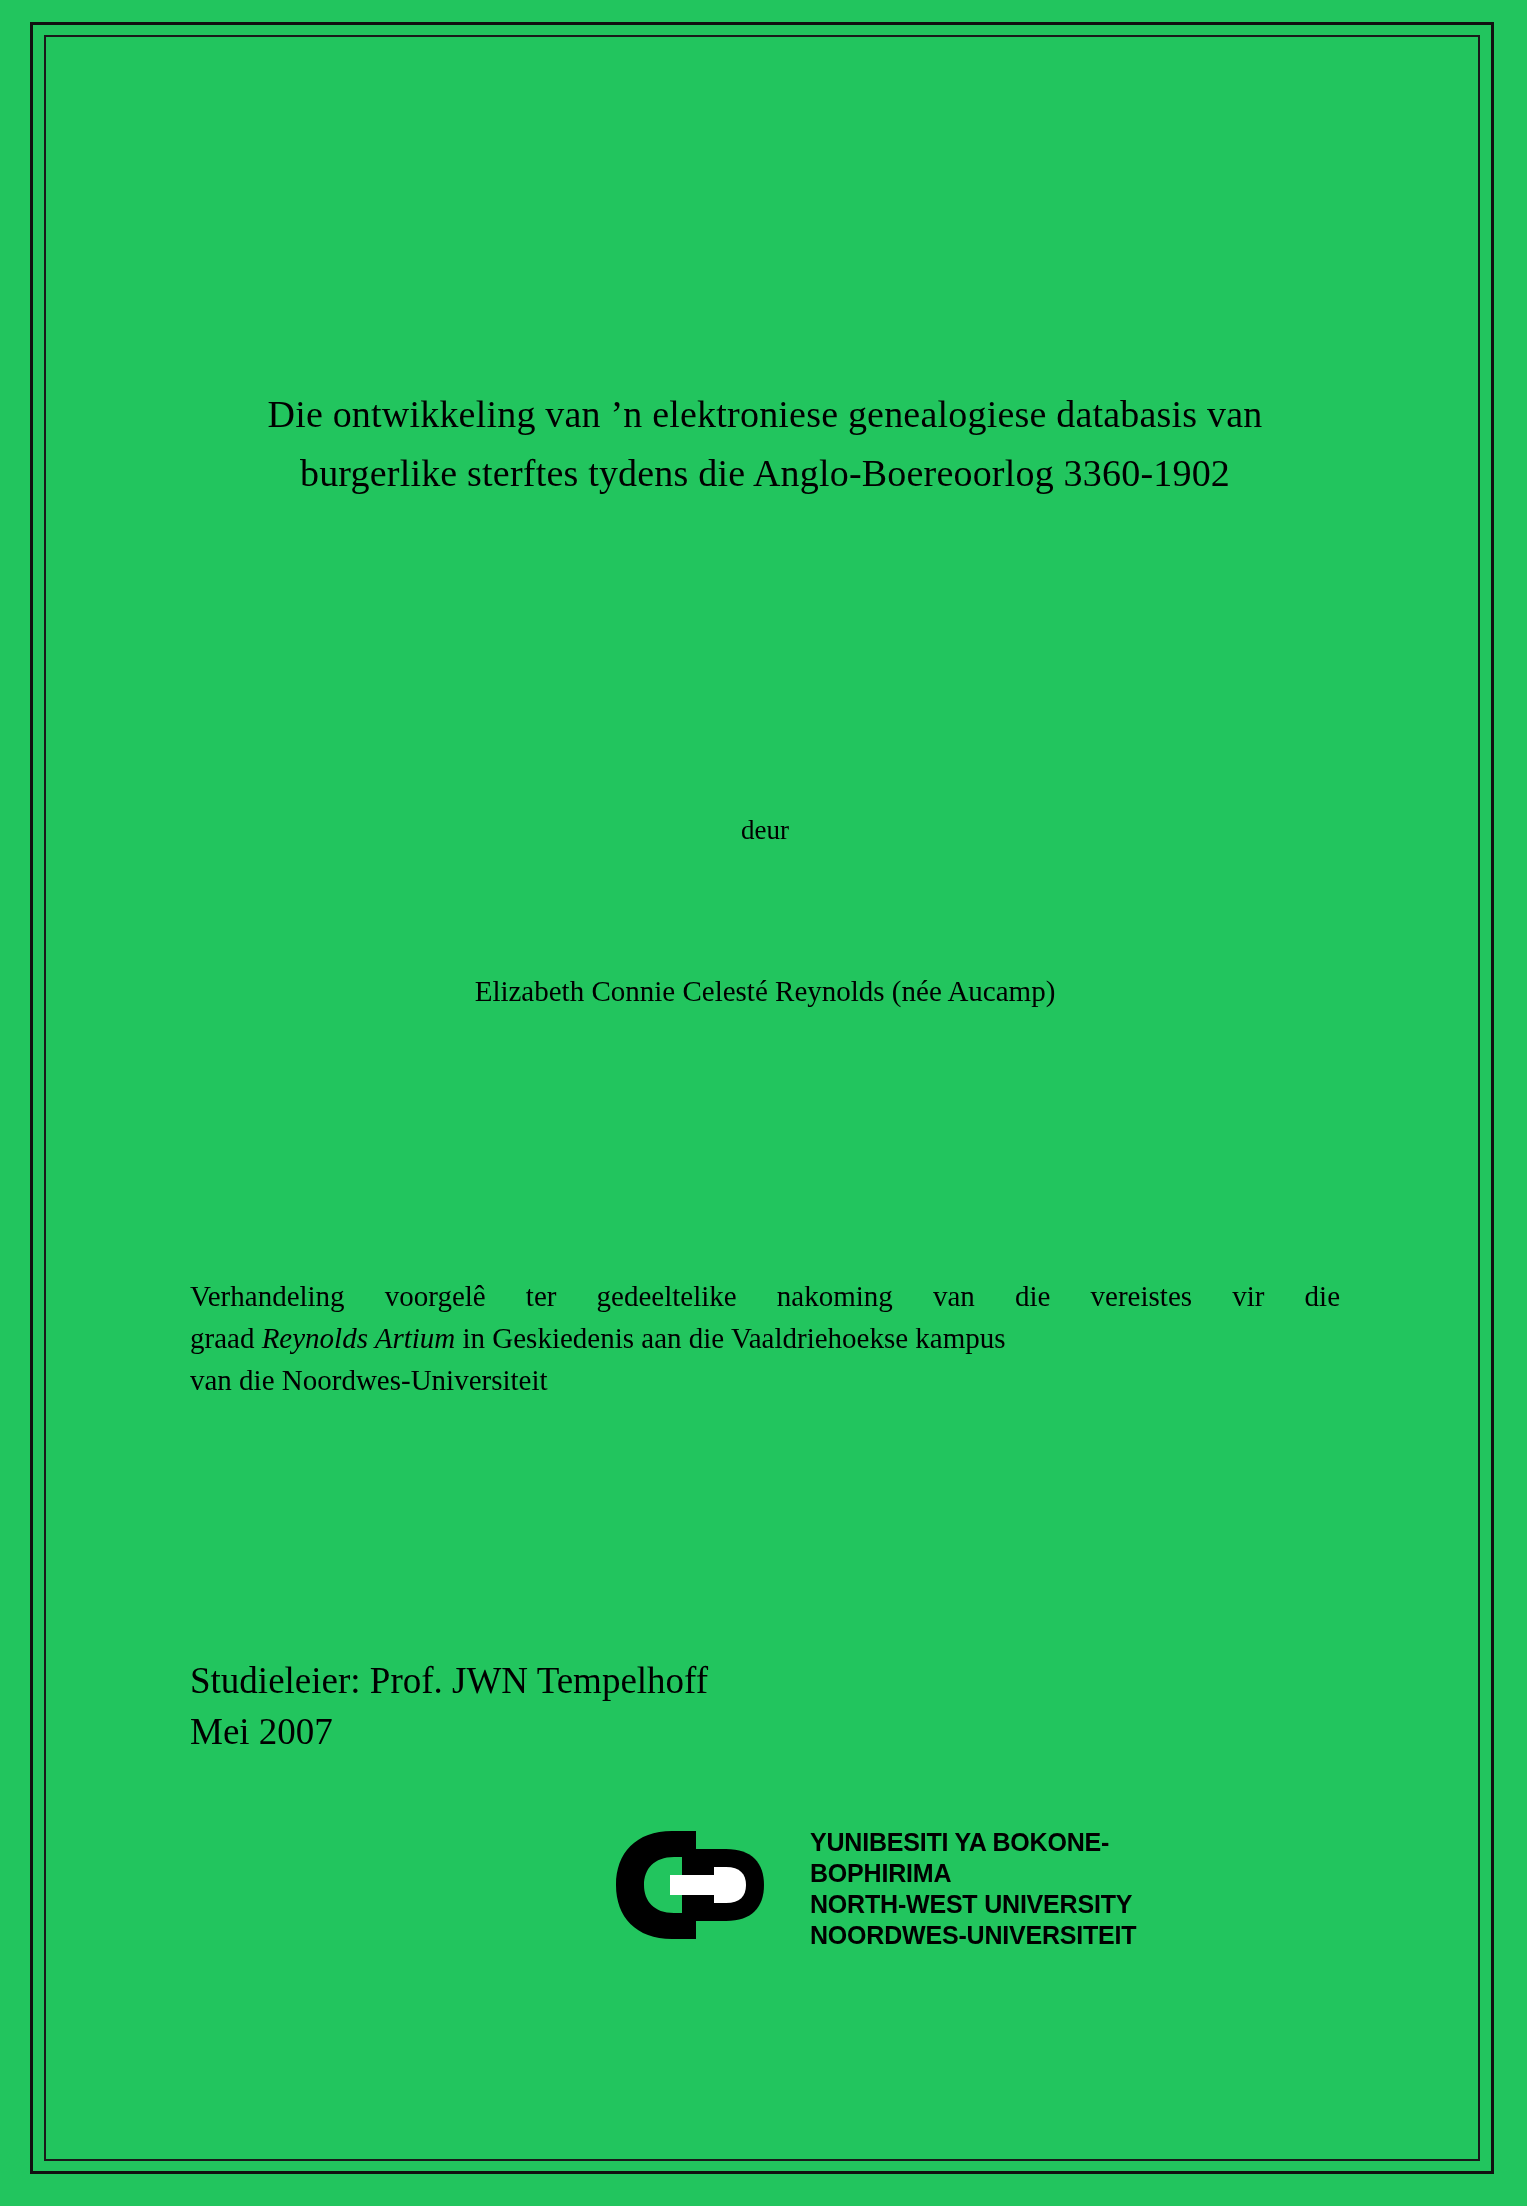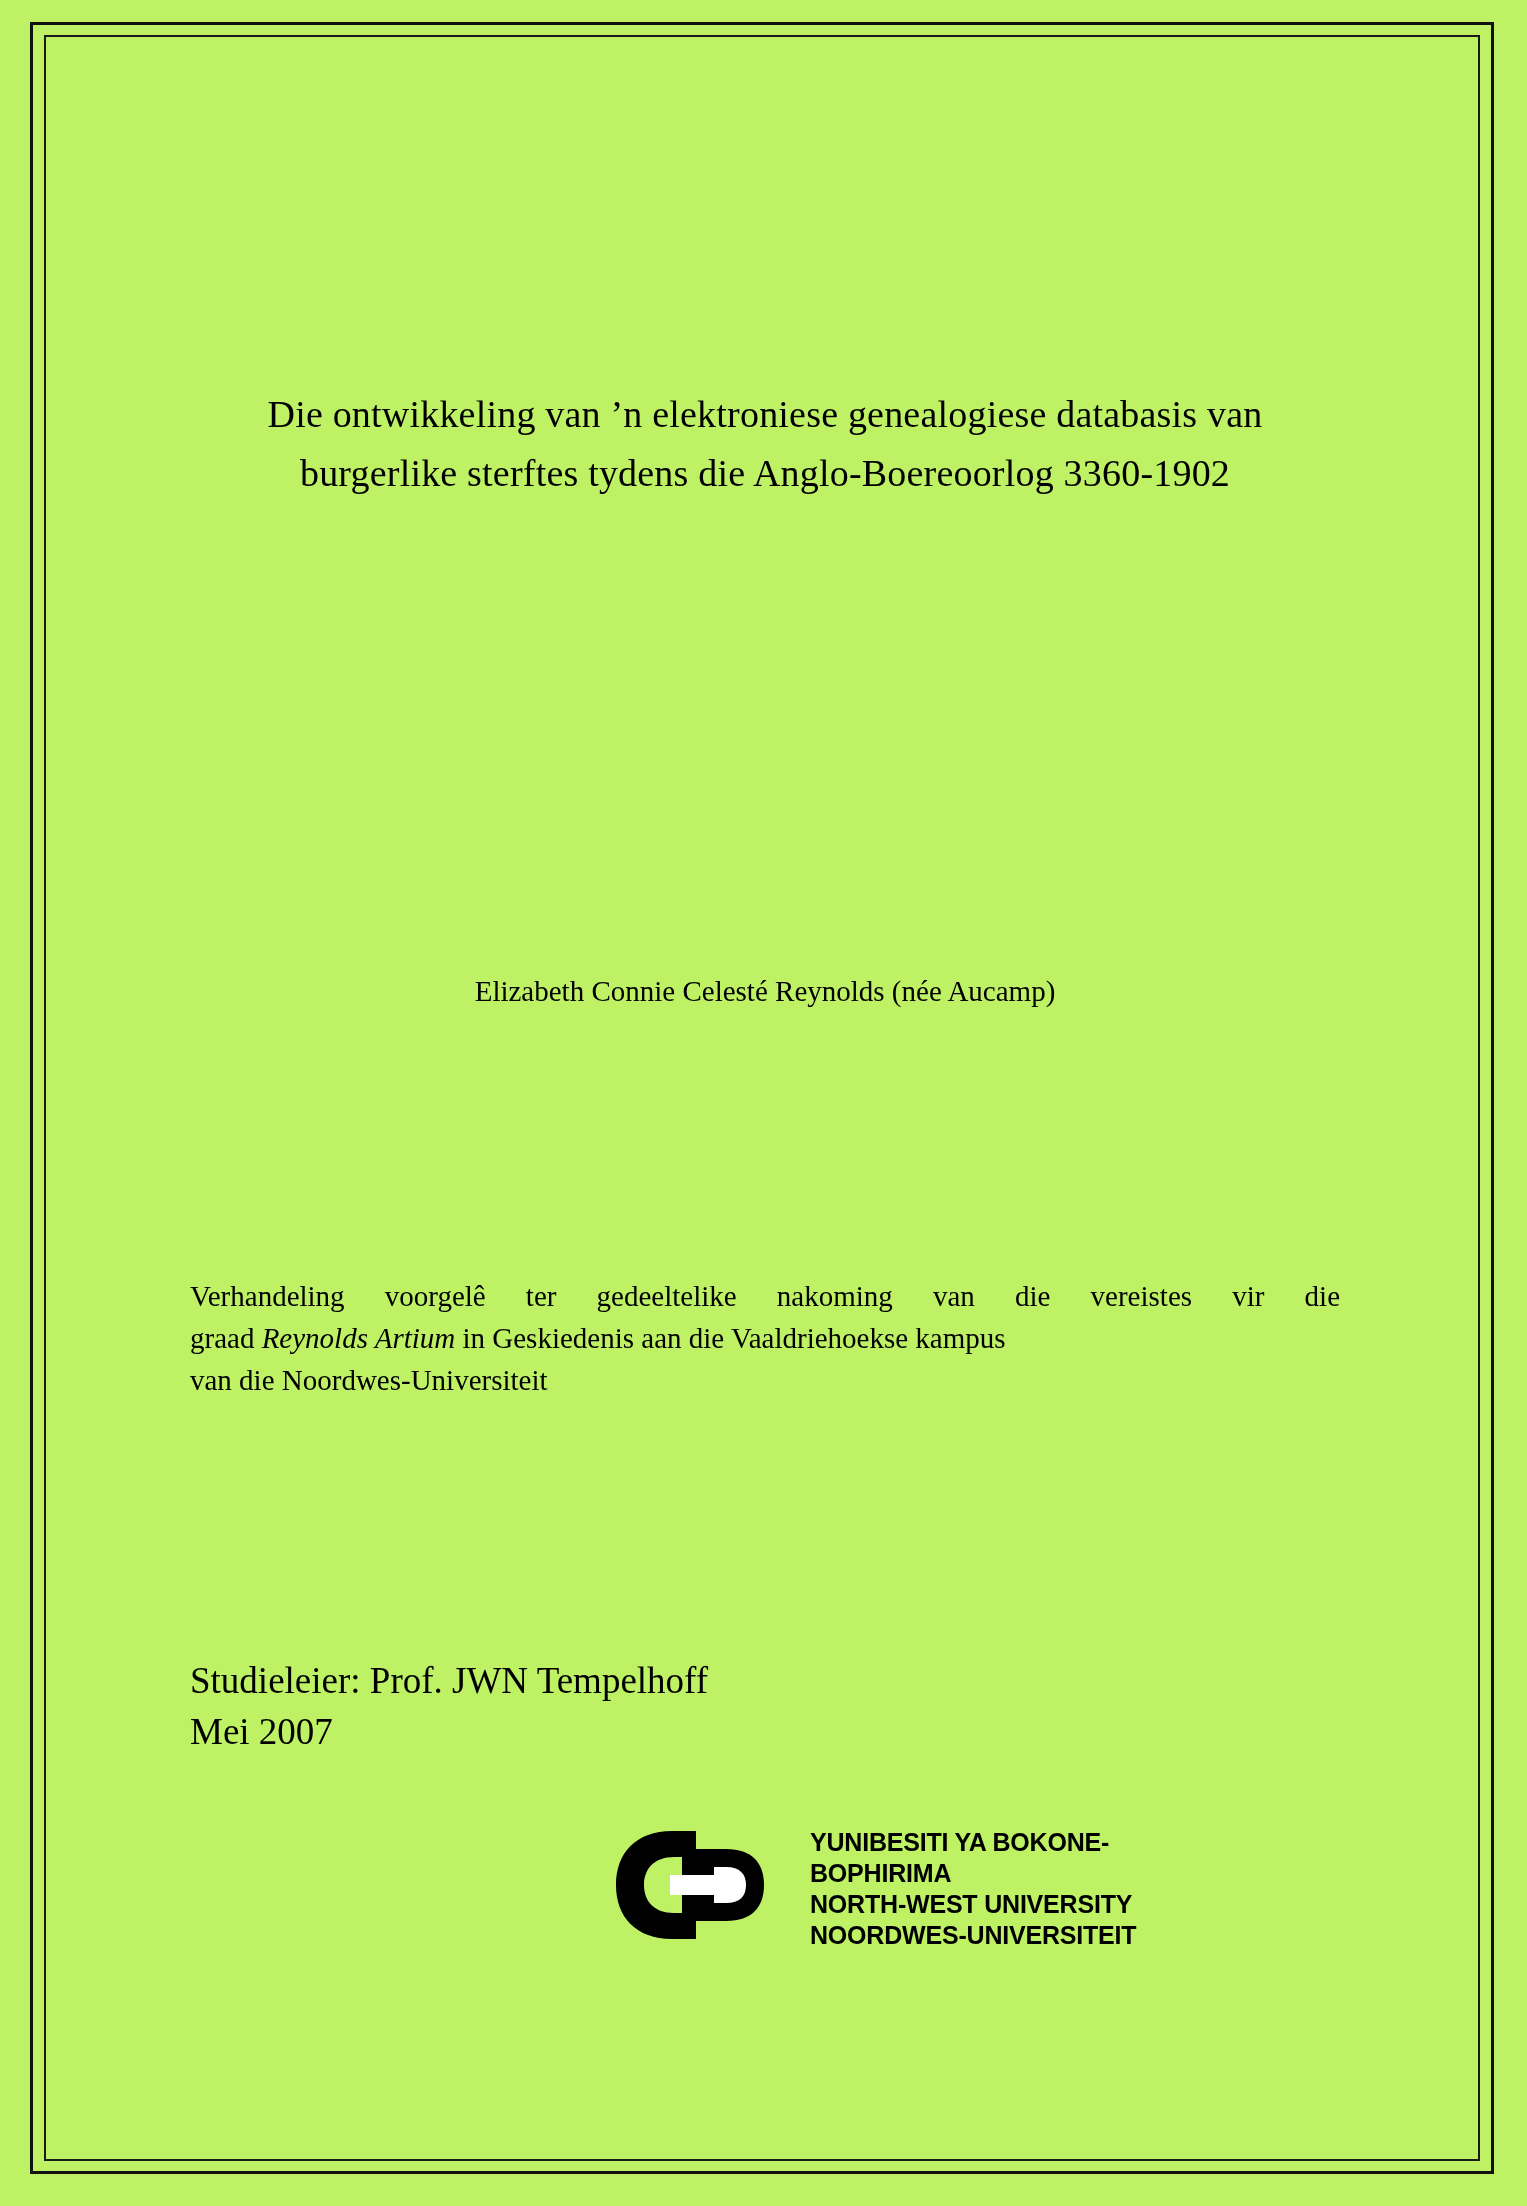--- a/index.html
+++ b/index.html
@@ -12,21 +12,21 @@
     height: 2206px;
     font-family: "Liberation Serif", serif;
     color: #000000;
     overflow: hidden;
   }
 
   .page {
     position: relative;
     width: 1527px;
     height: 2206px;
-    background: #bef264;
+    background: #22c55e;
   }
 
   
   .scan-border-outer {
     position: absolute;
     left: 30px;
     top: 22px;
     width: 1464px;
     height: 2152px;
     border: 3px solid #111111;
@@ -144,20 +144,21 @@
   <div class="scan-border-outer"></div>
   <div class="scan-border-inner"></div>
 
   <div class="content">
 
     <div class="title-block">
       <div class="title-line">Die ontwikkeling van ’n elektroniese genealogiese databasis van</div>
       <div class="title-line">burgerlike sterftes tydens die Anglo-Boereoorlog 3360-1902</div>
     </div>
 
+    <div class="deur">deur</div>
 
     <div class="author">Elizabeth Connie Celesté Reynolds (née Aucamp)</div>
 
     <div class="degree-block">
       <div class="degree-line-1">Verhandeling voorgelê ter gedeeltelike nakoming van die vereistes vir die</div>
       <div class="degree-line-2"><span>graad </span><i>Reynolds Artium</i><span> in Geskiedenis aan die Vaaldriehoekse kampus</span></div>
       <div class="degree-line-3">van die Noordwes-Universiteit</div>
     </div>
 
     <div class="supervisor-block">

